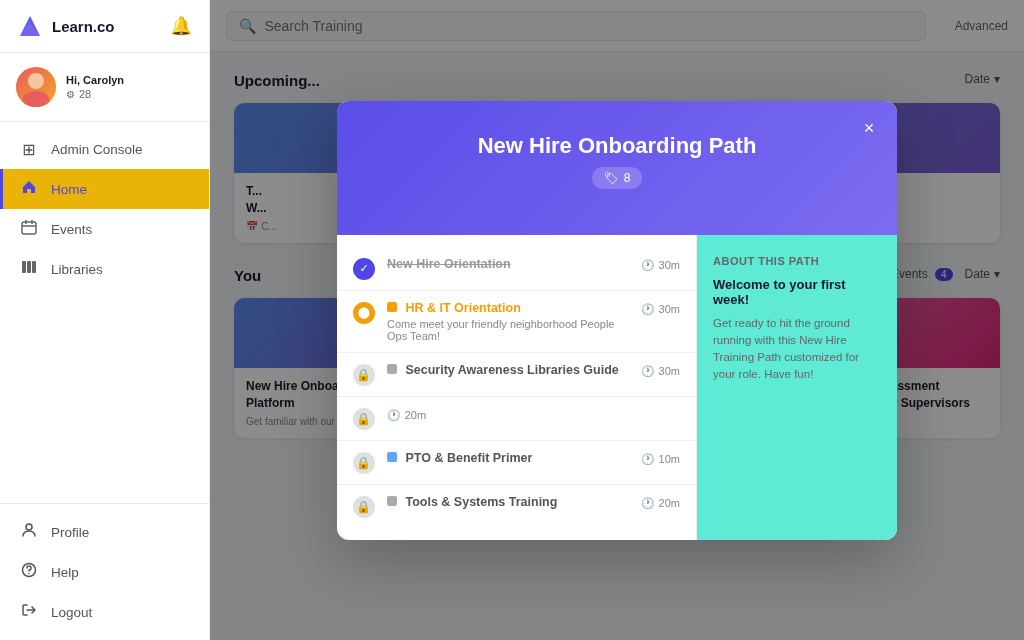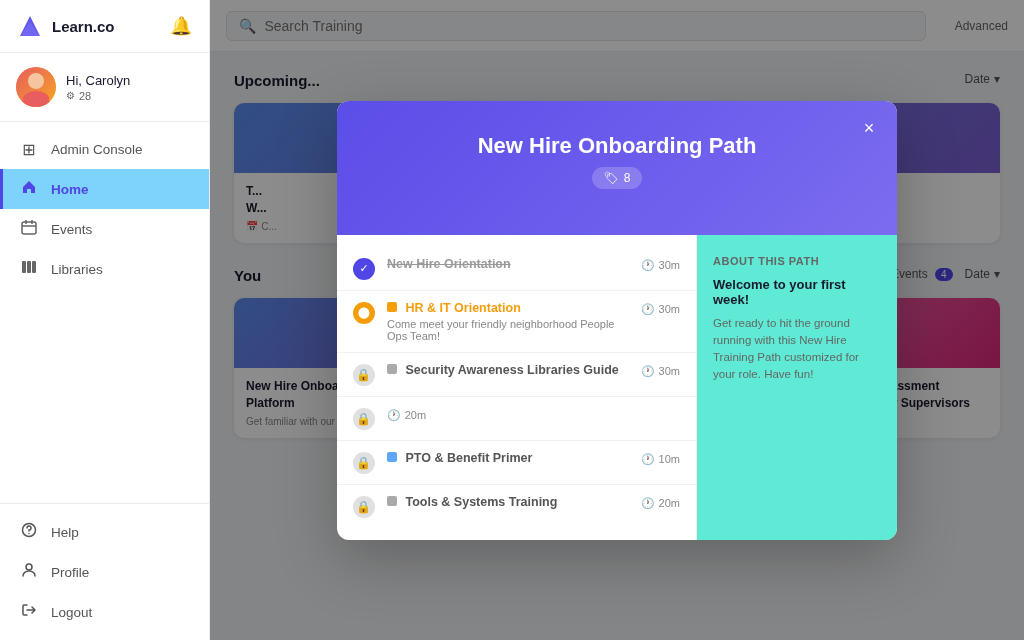--- a/index.html
+++ b/index.html
@@ -77,41 +77,41 @@
     .avatar-img::after {
       content: '';
       position: absolute;
       top: 6px; left: 50%;
       transform: translateX(-50%);
       width: 16px; height: 16px;
       background: #f5c5a0;
       border-radius: 50%;
     }
     .user-info { flex: 1; }
-    .user-greeting { font-size: 13px; font-weight: 400; color: #1a1a2e; }
+    .user-greeting { font-size: 11px; font-weight: 700; color: #1a1a2e; }
     .user-points { font-size: 11px; color: #666; display: flex; align-items: center; gap: 4px; margin-top: 2px; }
     .gear-sm { font-size: 10px; }
 
     .nav-section { flex: 1; padding: 8px 0; }
     .nav-item {
       display: flex;
       align-items: center;
       gap: 12px;
       padding: 10px 16px;
       cursor: pointer;
       color: #555;
       font-size: 13.5px;
       border-left: 3px solid transparent;
       transition: background 0.15s;
     }
     .nav-item.active {
-      background: #7dd3fc;
+      background: #eab308;
       color: #4f46e5;
       border-left: 3px solid #4f46e5;
-      font-weight: 700;
+      font-weight: 400;
     }
     .nav-icon { font-size: 16px; width: 20px; text-align: center; }
 
     .sidebar-bottom {
       border-top: 1px solid #e8eaed;
       padding: 8px 0;
     }
 
     
     .main {
@@ -399,35 +399,35 @@
           </svg>
       </span>
       <span>Libraries</span>
     </div>
   </nav>
 
   <div class="sidebar-bottom">
     <div class="nav-item">
       <span class="nav-icon">
         <svg width="16" height="16" viewBox="0 0 16 16" fill="none">
+            <circle cx="8" cy="5" r="3" stroke="#555" stroke-width="1.5"></circle>
+            <path d="M2 14C2 11.2 4.7 9 8 9C11.3 9 14 11.2 14 14" stroke="#555" stroke-width="1.5" stroke-linecap="round"></path>
+          </svg>
+      </span>
+      <span>Profile</span>
+    </div>
+    <div class="nav-item">
+      <span class="nav-icon">
+        <svg width="16" height="16" viewBox="0 0 16 16" fill="none">
             <circle cx="8" cy="8" r="6.5" stroke="#555" stroke-width="1.5"></circle>
             <path d="M6 6C6 4.9 6.9 4 8 4C9.1 4 10 4.9 10 6C10 7.1 9.1 8 8 8V9" stroke="#555" stroke-width="1.5" stroke-linecap="round"></path>
             <circle cx="8" cy="11.5" r="0.75" fill="#555"></circle>
           </svg>
       </span>
       <span>Help</span>
-    </div>
-    <div class="nav-item">
-      <span class="nav-icon">
-        <svg width="16" height="16" viewBox="0 0 16 16" fill="none">
-            <circle cx="8" cy="5" r="3" stroke="#555" stroke-width="1.5"></circle>
-            <path d="M2 14C2 11.2 4.7 9 8 9C11.3 9 14 11.2 14 14" stroke="#555" stroke-width="1.5" stroke-linecap="round"></path>
-          </svg>
-      </span>
-      <span>Profile</span>
     </div>
     <div class="nav-item">
       <span class="nav-icon">
         <svg width="16" height="16" viewBox="0 0 16 16" fill="none">
             <path d="M6 3H3C2.4 3 2 3.4 2 4V12C2 12.6 2.4 13 3 13H6" stroke="#555" stroke-width="1.5" stroke-linecap="round"></path>
             <path d="M11 5L14 8L11 11M14 8H6" stroke="#555" stroke-width="1.5" stroke-linecap="round" stroke-linejoin="round"></path>
           </svg>
       </span>
       <span>Logout</span>
     </div>

